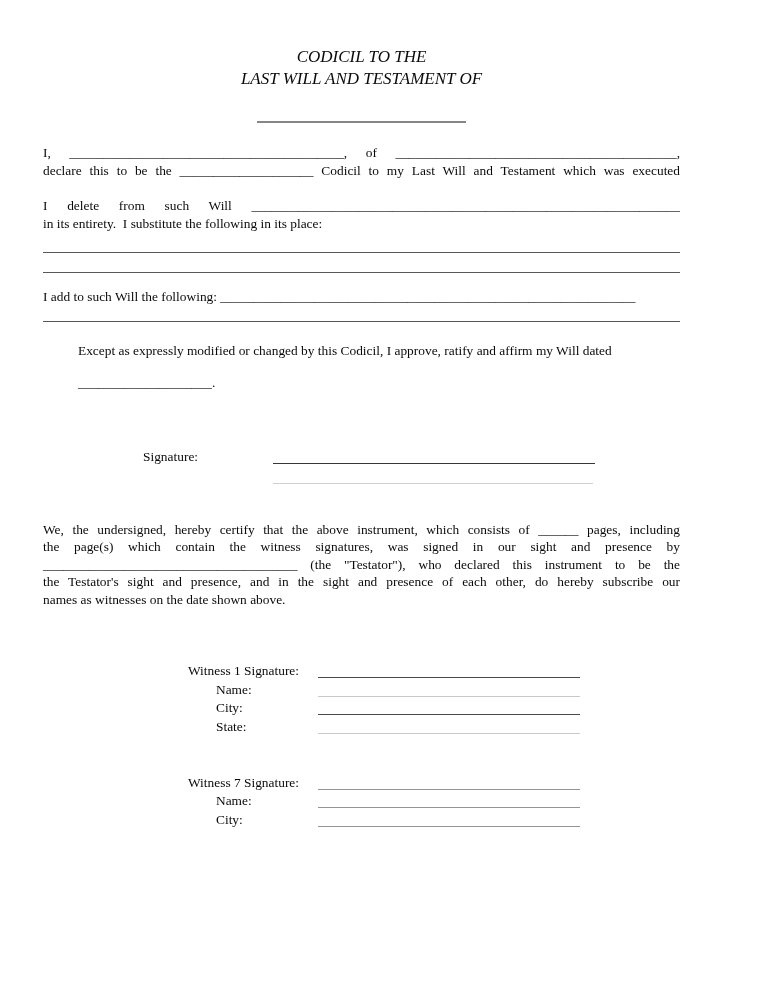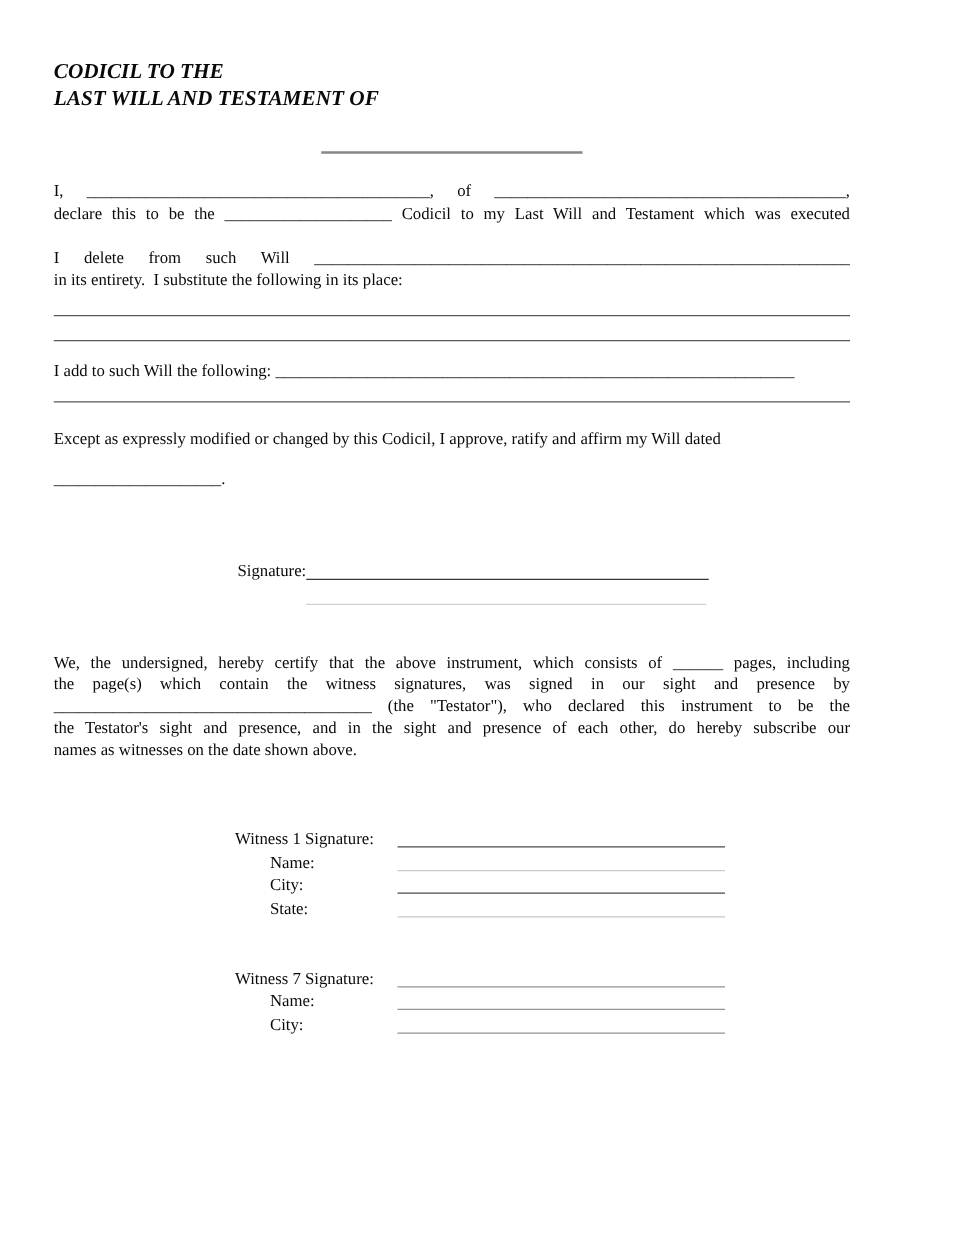--- a/index.html
+++ b/index.html
@@ -10,22 +10,22 @@
     overflow:hidden;
     font-family:"Liberation Serif","DejaVu Serif",serif;
     font-size:13.4px;
     line-height:18px;
     color:var(--text,#0a0a0a);
   }
   .content{margin-left:43px;width:637px;}
 
   .title{
     margin-top:46px;
-    text-align:left;
-    font-weight:bold;
+    text-align:center;
+    font-weight:normal;
     font-style:italic;
     font-size:17px;
     line-height:22px;
   }
   .name-rule{
     width:209px;
     margin:31px auto 0 auto;
     border-bottom:2.5px solid var(--title_rule,#878787);
   }
 
@@ -36,26 +36,26 @@
   .intro{margin-top:21px;}
   .delete{margin-top:17px;}
   .rule{
     border-bottom:1.4px solid var(--rule,#585858);
     height:0;
   }
   .ruleA{margin-top:19px;}
   .ruleB{margin-top:18.5px;}
   .add{margin-top:15px;}
   .ruleC{margin-top:15px;}
-  .except{margin-top:20px;}
+  .except{margin-top:20px;margin-left:35px;}
   .except .gapline{margin-top:14px;}
   .subscribe{margin-top:6px;}
 
   .sigblock{margin-top:57px;}
-  .sigrow{display:flex;margin-left:72px;align-items:flex-end;text-align:right;}
+  .sigrow{display:flex;margin-left:100px;align-items:flex-end;}
   .sigrow + .sigrow{margin-top:5px;}
   .siglabel{width:130px;line-height:15px;height:15px;}
   .sline{height:15px;box-sizing:border-box;}
   .sig1{width:322px;border-bottom:1.5px solid var(--sig_line_dark,#383838);}
   .sig2{width:320px;border-bottom:1.5px solid var(--sig_line_light,#cfcfcf);}
 
   .cert{margin-top:37px;}
   .cert .line{line-height:17.6px;height:17.6px;}
 
   .wblock{margin-top:55px;}

